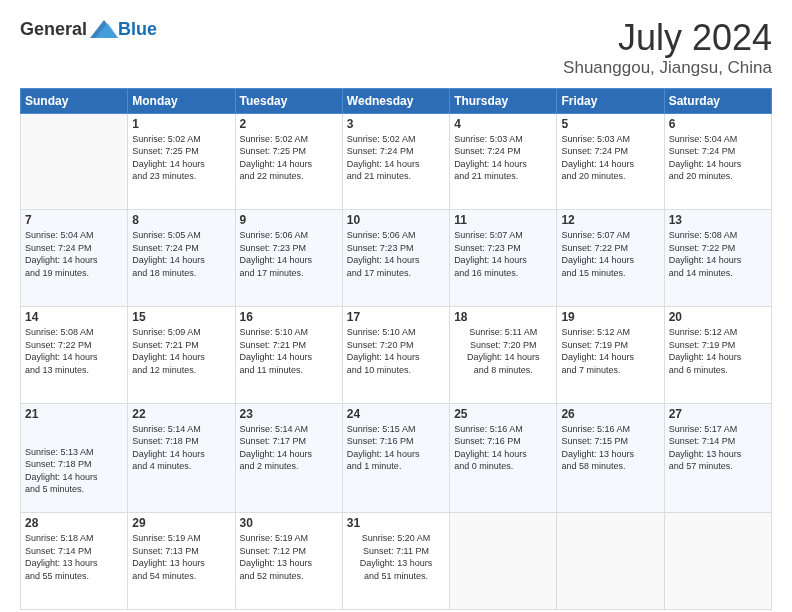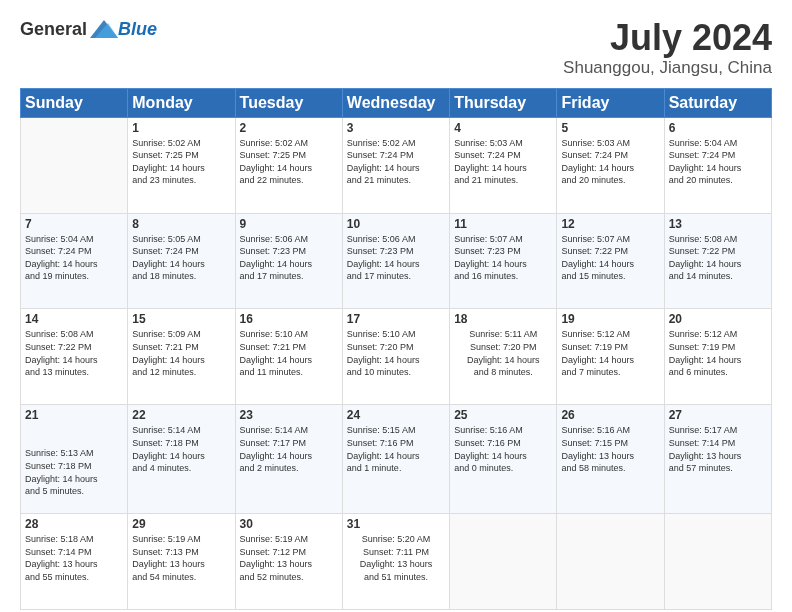--- a/index.html
+++ b/index.html
@@ -29,50 +29,50 @@
       align-items: flex-start;
     }
     .logo-text {
       display: flex;
       align-items: center;
       font-size: 18px;
       font-weight: bold;
       color: #333;
     }
     .logo-general { color: #333; }
-    .logo-blue { color: #1a6db5; font-style: italic; }
+    .logo-blue { color: #1a6db5; }
     .logo-icon {
       width: 28px;
       height: 22px;
       margin-left: 3px;
     }
     .title-block {
       text-align: right;
     }
     .month-title {
       font-size: 36px;
-      font-weight: bold;
+      font-weight: normal;
       color: #333;
       line-height: 1.1;
     }
     .location {
       font-size: 17px;
       color: #555;
     }
     .calendar {
       flex: 1;
       border: 1px solid #ccc;
       border-collapse: collapse;
       width: 100%;
       table-layout: fixed;
     }
     .calendar th {
       background: #2d6db5;
       color: #fff;
-      font-size: 16px;
+      font-size: 12px;
       font-weight: bold;
       padding: 5px 4px;
       text-align: left;
       border: 1px solid #4a8ad4;
     }
     .calendar td {
       vertical-align: top;
       font-size: 9.5px;
       color: #333;
       padding: 3px 4px;

